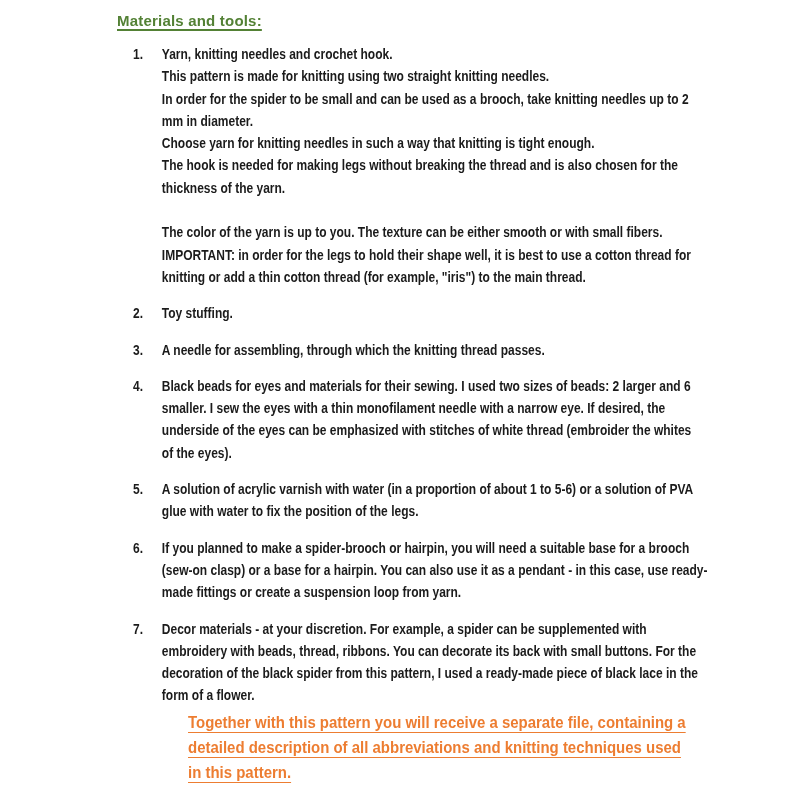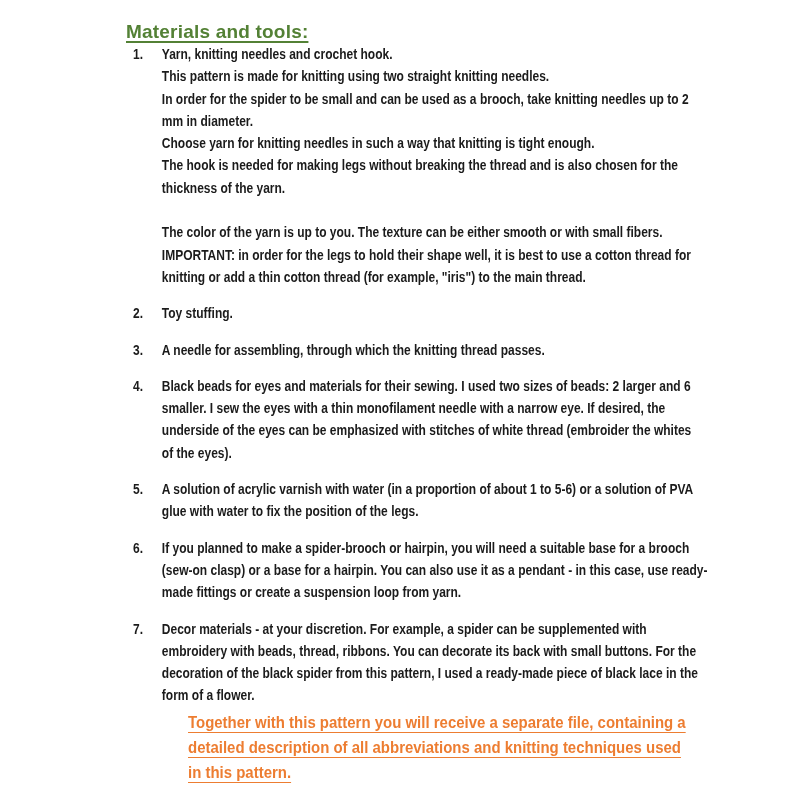--- a/index.html
+++ b/index.html
@@ -13,22 +13,22 @@
     width: 800px;
     height: 800px;
     background: #ffffff;
     overflow: hidden;
     color: #1b1b1b;
   }
   .heading {
     position: absolute;
     left: 114px;
     top: 9px;
-    margin: 12px;
-    font-size: 19px;
+    margin: 3px;
+    font-size: 15px;
     font-weight: bold;
     letter-spacing: 0.2px;
     text-decoration: underline;
     text-underline-offset: 3px;
     text-decoration-thickness: 2px;
     white-space: nowrap;
   }
   .materials-list {
     position: absolute;
     left: 133px;

